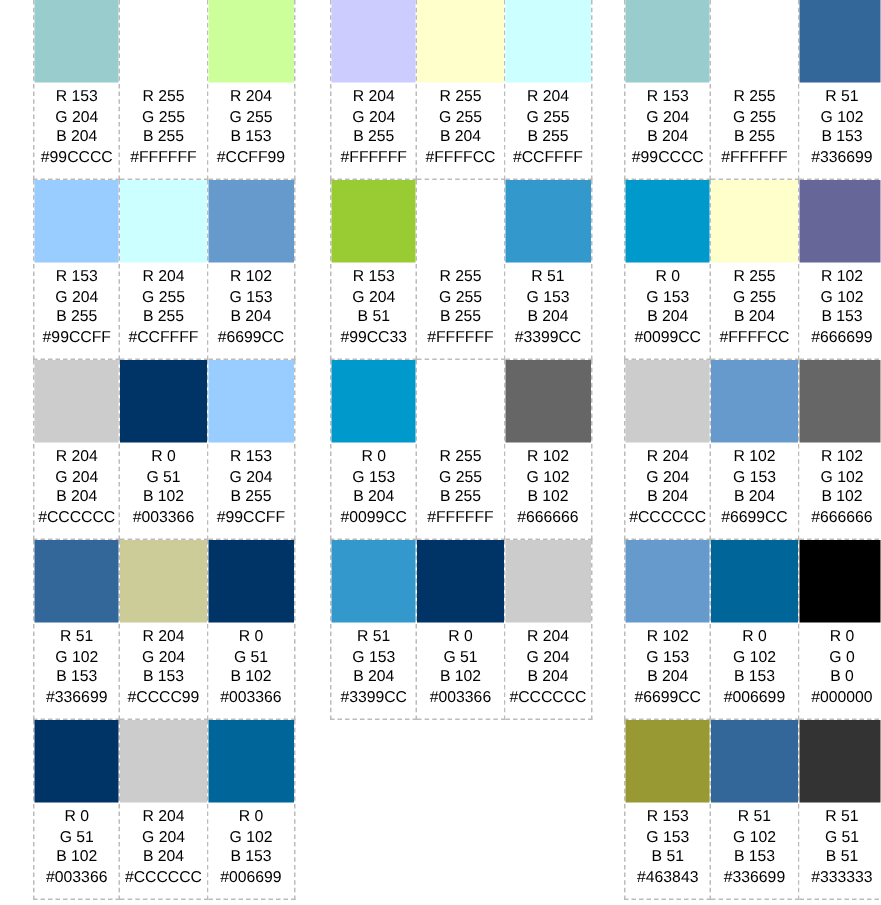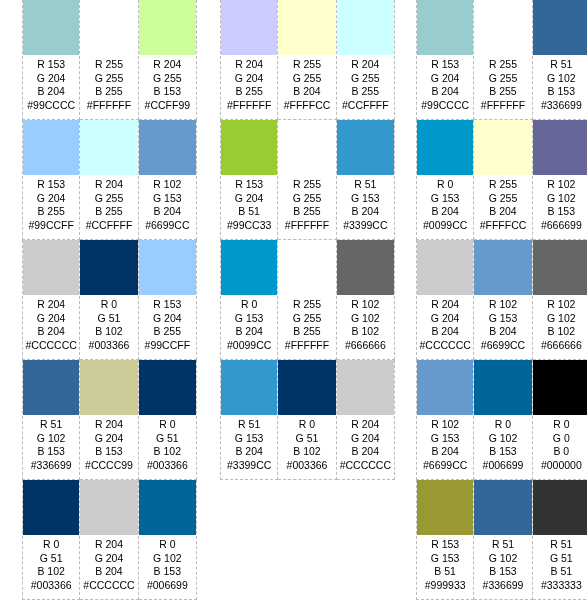--- a/index.html
+++ b/index.html
@@ -463,21 +463,21 @@
           </div>
         </div>
       </div>
       <div class="color-row">
         <div class="color-cell first-in-row">
           <div class="swatch" style="background-color: rgb(153, 153, 51);"></div>
           <div class="swatch-info">
             <div>R 153</div>
             <div>G 153</div>
             <div>B 51</div>
-            <div class="swatch-hex">#999933</div>
+            <div class="swatch-hex">#463843</div>
           </div>
         </div>
         <div class="color-cell">
           <div class="swatch" style="background-color: rgb(51, 102, 153);"></div>
           <div class="swatch-info">
             <div>R 51</div>
             <div>G 102</div>
             <div>B 153</div>
             <div class="swatch-hex">#336699</div>
           </div>

